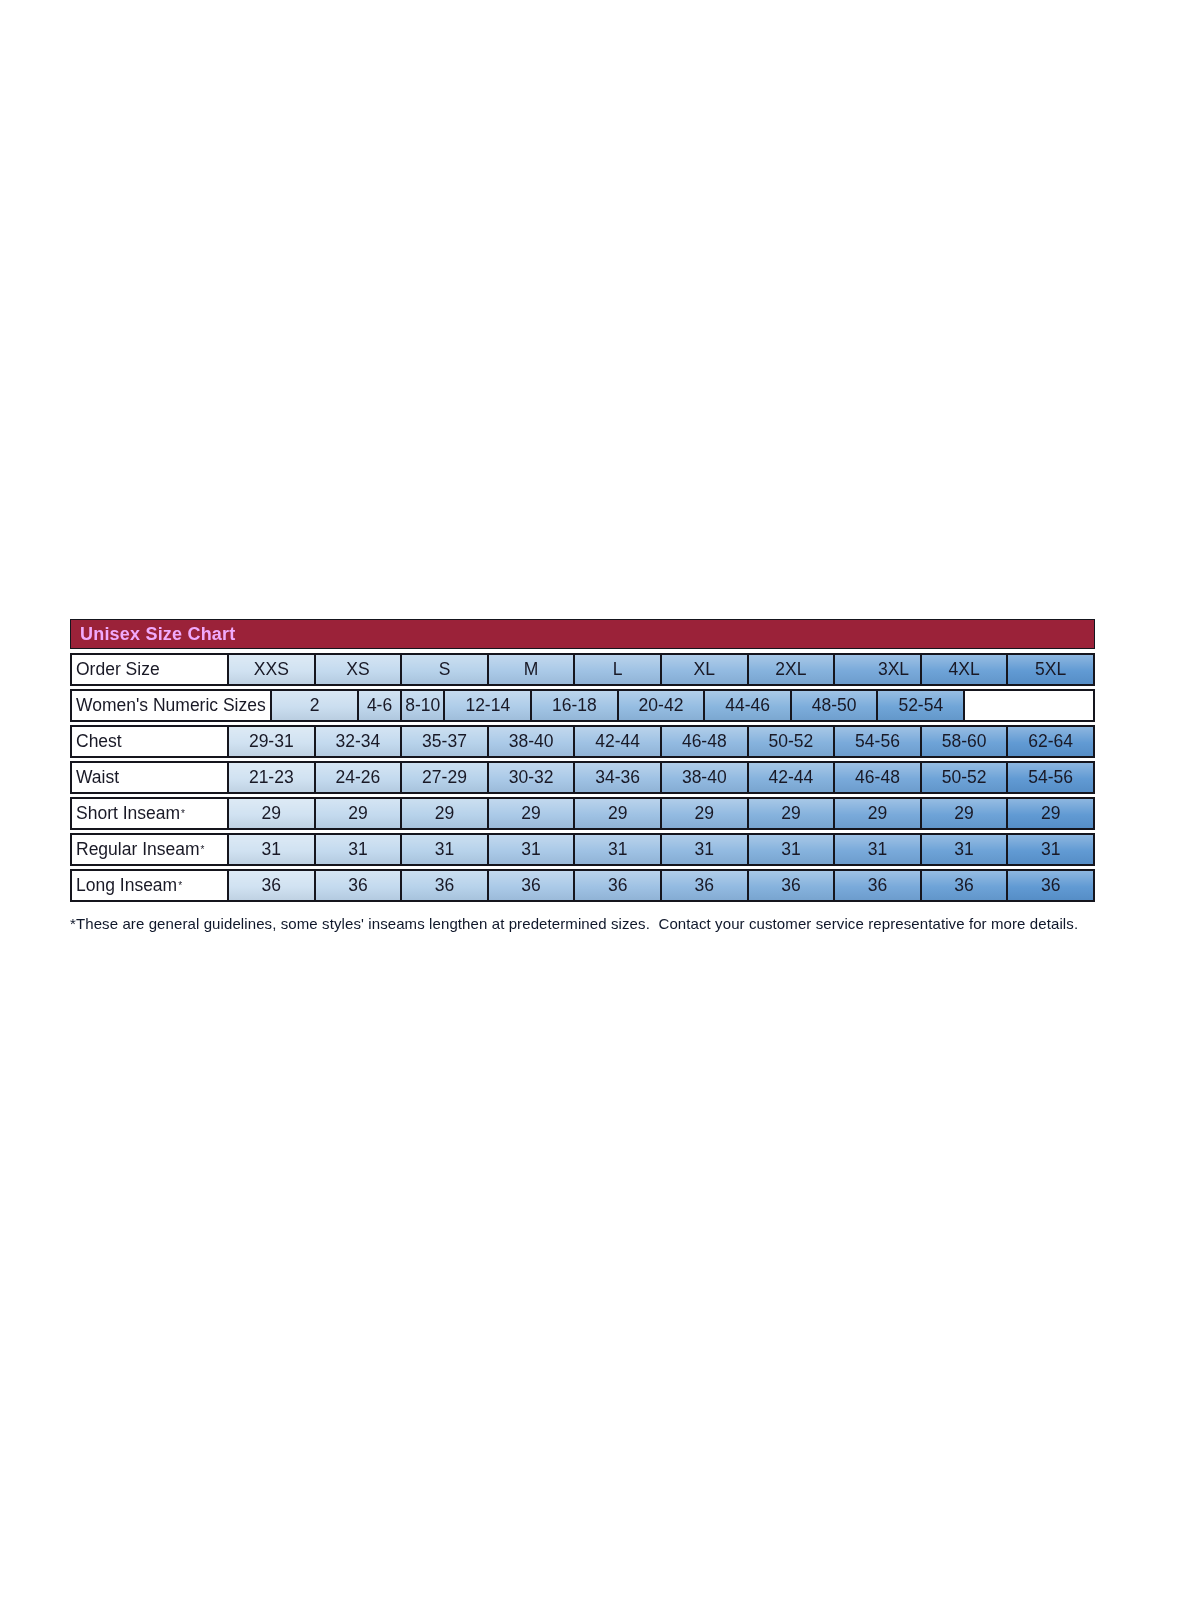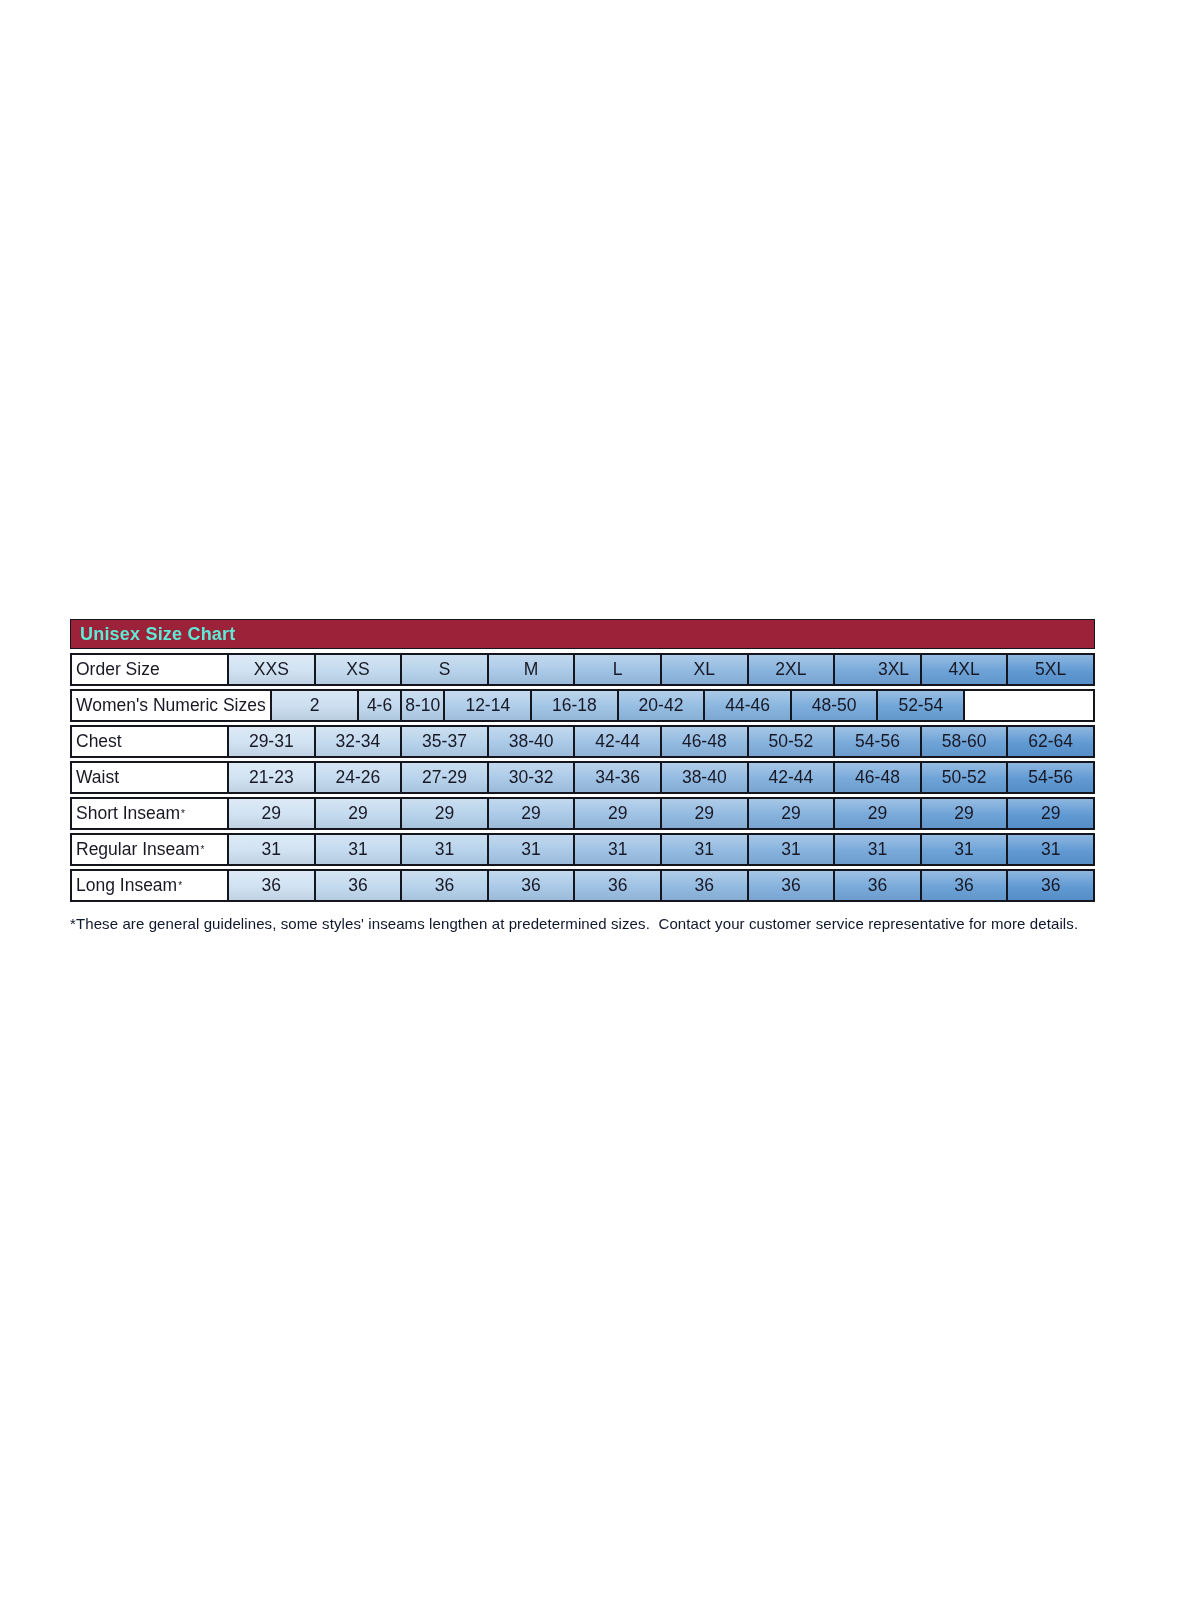--- a/index.html
+++ b/index.html
@@ -5,21 +5,21 @@
   html,body{margin:0;padding:0;}
   body{
     width:1200px;height:1600px;background:#ffffff;position:relative;
     font-family:"Liberation Sans","DejaVu Sans",sans-serif;
     color:#191926;
   }
   .chart-wrap{position:absolute;left:70px;top:619px;width:1025px;}
   .title-bar{
     box-sizing:border-box;height:30px;border:1px solid #15151d;
     display:flex;align-items:center;padding-left:9px;margin-bottom:4px;
-    color:#5eead4;font-weight:bold;font-size:18px;letter-spacing:.2px;
+    color:#f0abfc;font-weight:bold;font-size:18px;letter-spacing:.2px;
   }
   .row{
     box-sizing:border-box;display:grid;grid-template-columns:157px repeat(20,1fr);
     border:1px solid #15151d;margin-bottom:3px;height:33px;
   }
   .row:last-of-type{margin-bottom:0;}
   .cell{
     box-sizing:border-box;border:1px solid #15151d;
     display:flex;align-items:center;justify-content:center;
     font-size:17.5px;overflow:hidden;white-space:nowrap;

